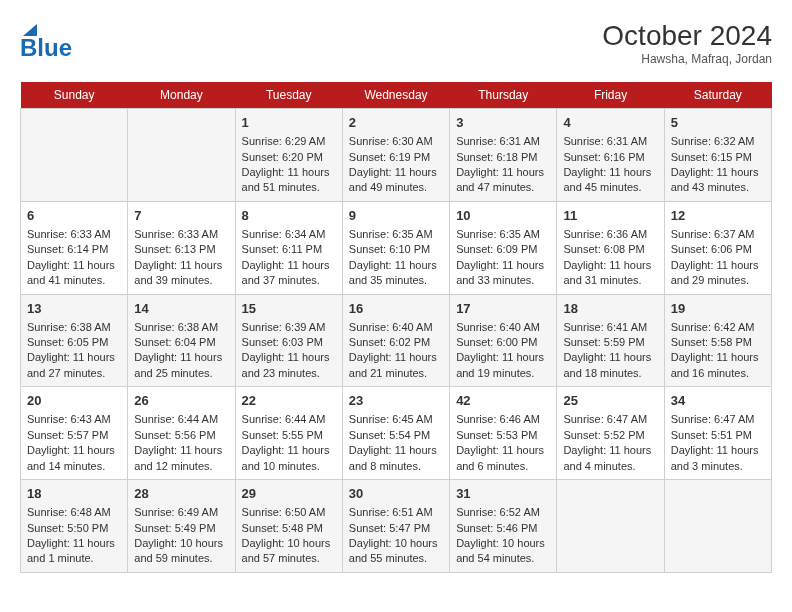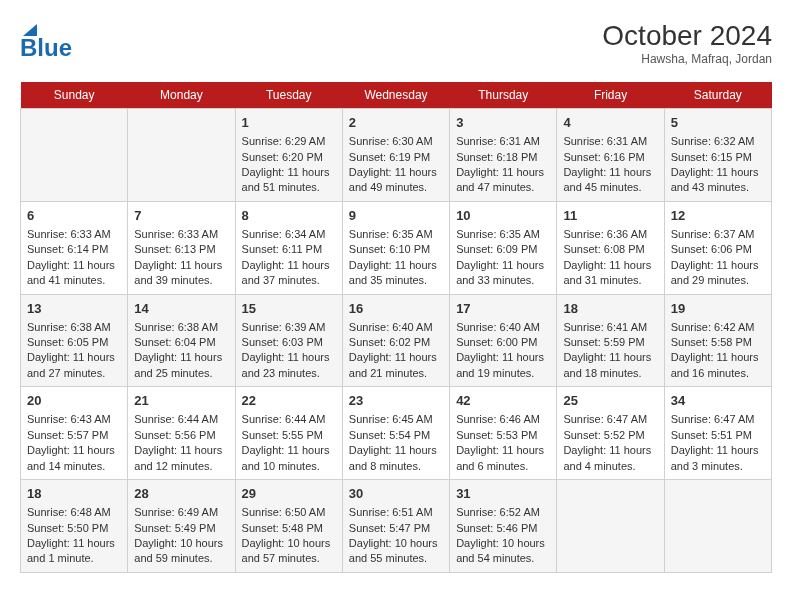--- a/index.html
+++ b/index.html
@@ -186,21 +186,21 @@
           <span class="day-num">19</span>
           <div class="cell-content">Sunrise: 6:42 AM<br>Sunset: 5:58 PM<br>Daylight: 11 hours and 16 minutes.</div>
         </td>
       </tr>
       <tr>
         <td>
           <span class="day-num">20</span>
           <div class="cell-content">Sunrise: 6:43 AM<br>Sunset: 5:57 PM<br>Daylight: 11 hours and 14 minutes.</div>
         </td>
         <td>
-          <span class="day-num">21</span>
+          <span class="day-num">26</span>
           <div class="cell-content">Sunrise: 6:44 AM<br>Sunset: 5:56 PM<br>Daylight: 11 hours and 12 minutes.</div>
         </td>
         <td>
           <span class="day-num">22</span>
           <div class="cell-content">Sunrise: 6:44 AM<br>Sunset: 5:55 PM<br>Daylight: 11 hours and 10 minutes.</div>
         </td>
         <td>
           <span class="day-num">23</span>
           <div class="cell-content">Sunrise: 6:45 AM<br>Sunset: 5:54 PM<br>Daylight: 11 hours and 8 minutes.</div>
         </td>

